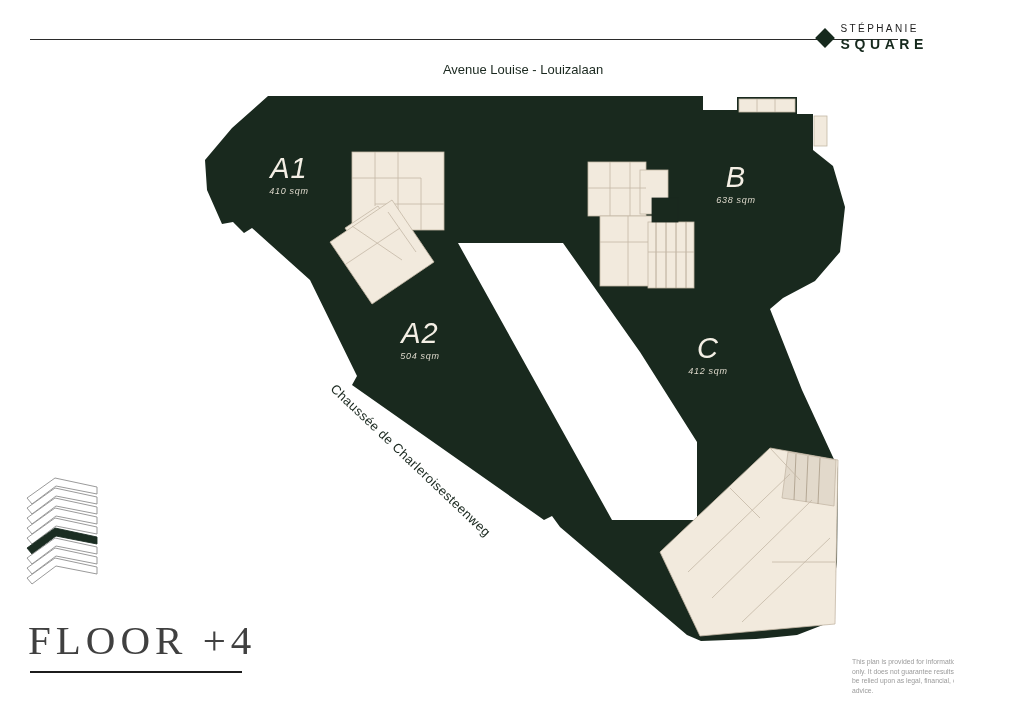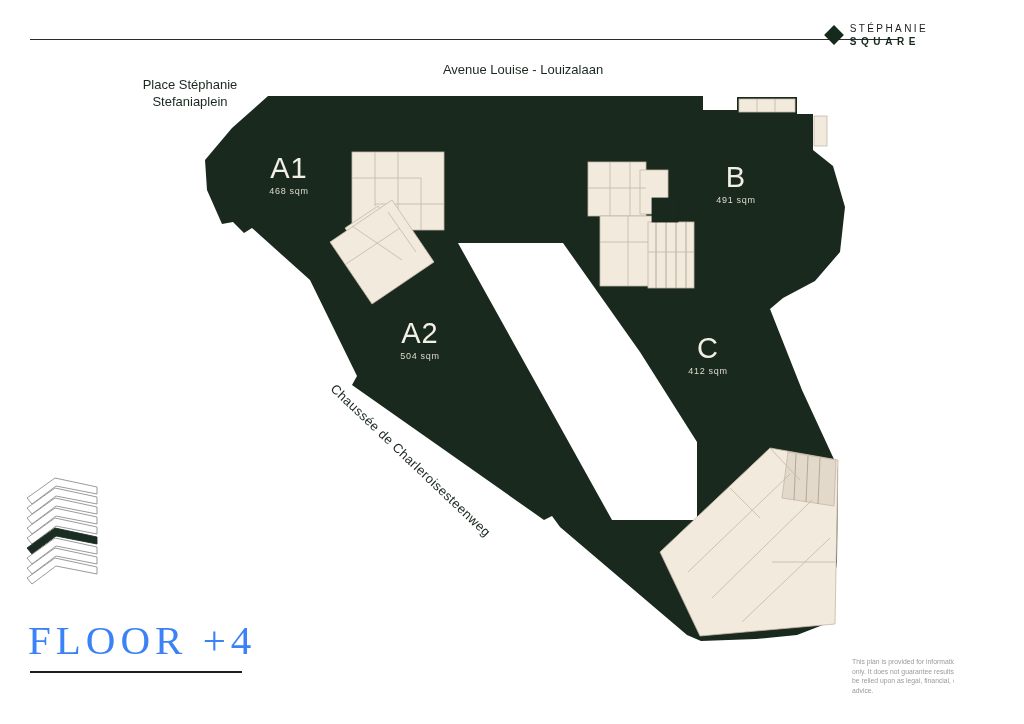--- a/index.html
+++ b/index.html
@@ -7,37 +7,37 @@
     position:relative; width:954px; height:724px; background:#ffffff;
     font-family:"Liberation Sans", sans-serif; overflow:hidden;
   }
   .abs { position:absolute; }
 
   
   .top-rule { left:30px; top:39px; width:868px; height:1px; background:#2b2b2b; }
   .logo { right:26px; top:23px; display:flex; align-items:center; gap:9px; }
   .logo-diamond { width:14px; height:14px; background:#16291d; transform:rotate(45deg); }
   .logo-line1 { font-size:10px; letter-spacing:2.4px; color:#1c1c1c; }
-  .logo-line2 { font-size:10px; letter-spacing:4.6px; font-weight:700; color:#16291d; margin-top:2px; }
+  .logo-line2 { font-size:14px; letter-spacing:4.6px; font-weight:700; color:#16291d; margin-top:2px; }
 
   
   .street { color:#1a281f; font-size:13px; white-space:nowrap; }
   .street-place { left:190px; top:76px; transform:translateX(-50%); text-align:center; line-height:17px; }
   .street-avenue { left:523px; top:62px; transform:translateX(-50%); }
   .street-chaussee { left:338px; top:381px; transform:rotate(43.5deg); transform-origin:0 0; letter-spacing:0.4px; }
 
   
-  .unit-label { position:absolute; transform:translateX(-50%); text-align:center; color:#f4efe5; }
+  .unit-label { position:absolute; transform:translateX(-50%); text-align:center; color:#f4efe5;font-style:italic; }
   .unit-id { font-size:29px; font-weight:300; letter-spacing:1px; line-height:30px; }
   .unit-area { font-size:9px; letter-spacing:0.7px; margin-top:3px; color:#ded9cc; }
 
   
   .floor-title {
     left:28px; top:616px; font-family:"Liberation Serif", serif;
-    font-size:41px; letter-spacing:5px; color:#3b82f6; font-weight:400;
+    font-size:41px; letter-spacing:5px; color:#404040; font-weight:400;
   }
   .floor-rule { left:30px; top:671px; width:212px; height:1.5px; background:#1c1c1c; }
 
   
   .disclaimer { left:852px; top:657px; width:150px; font-size:6.8px; line-height:9.5px; color:#9b9b9b; }
 
   svg { display:block; }
 </style>
 </head>
 <body>
@@ -46,24 +46,20 @@
 
   <div class="abs top-rule"></div>
   <div class="abs logo">
     <div class="logo-diamond"></div>
     <div>
       <div class="logo-line1">STÉPHANIE</div>
       <div class="logo-line2">SQUARE</div>
     </div>
   </div>
 
-  <div class="abs street street-place">
-    <div>Place Stéphanie</div>
-    <div>Stefaniaplein</div>
-  </div>
   <div class="abs street street-avenue">Avenue Louise - Louizalaan</div>
   <div class="abs street street-chaussee">Chaussée de Charleroisesteenweg</div>
 
   <svg class="abs" style="left:0; top:0;" width="1024" height="724" viewBox="0 0 1024 724">
 
     <path fill="#19291e" fill-rule="evenodd" d="M268,96 L703,96 L703,110 L737,110 L737,97 L797,97 L797,114 L813,114 L813,150
          L833,166 L845,207 L840,252 L815,281 L783,298 L770,309
          L802,390 L838,468 L837,562 L828,623 L797,635 L756,639 L701,641 L687,635
          L560,527 L552,516 L544,520 L352,385 L357,376 L310,280
          L252,228 L244,233 L233,222 L222,224 L207,190 L205,160 L232,128 Z
@@ -118,29 +114,29 @@
       <line x1="712" y1="598" x2="812" y2="500"></line>
       <line x1="742" y1="622" x2="830" y2="538"></line>
       <line x1="770" y1="448" x2="800" y2="480"></line>
       <line x1="730" y1="488" x2="760" y2="518"></line>
       <line x1="835" y1="562" x2="772" y2="562"></line>
     </g>
   </svg>
 
   <div class="unit-label" style="left:289px; top:153px;">
     <div class="unit-id">A1</div>
-    <div class="unit-area">468 sqm</div>
+    <div class="unit-area">410 sqm</div>
   </div>
   <div class="unit-label" style="left:407px; top:318px;margin-left:13px;">
     <div class="unit-id">A2</div>
     <div class="unit-area">504 sqm</div>
   </div>
   <div class="unit-label" style="left:736px; top:162px;">
     <div class="unit-id">B</div>
-    <div class="unit-area">491 sqm</div>
+    <div class="unit-area">638 sqm</div>
   </div>
   <div class="unit-label" style="left:708px; top:333px;">
     <div class="unit-id">C</div>
     <div class="unit-area">412 sqm</div>
   </div>
 
   <svg class="abs" style="left:22px; top:474px;" width="84" height="112" viewBox="0 0 84 112">
     <defs>
       <path id="floorLayer" d="M5,24 L33,4 L75,13 L75,20 L34,12 L10,30 Z"></path>
     </defs>

